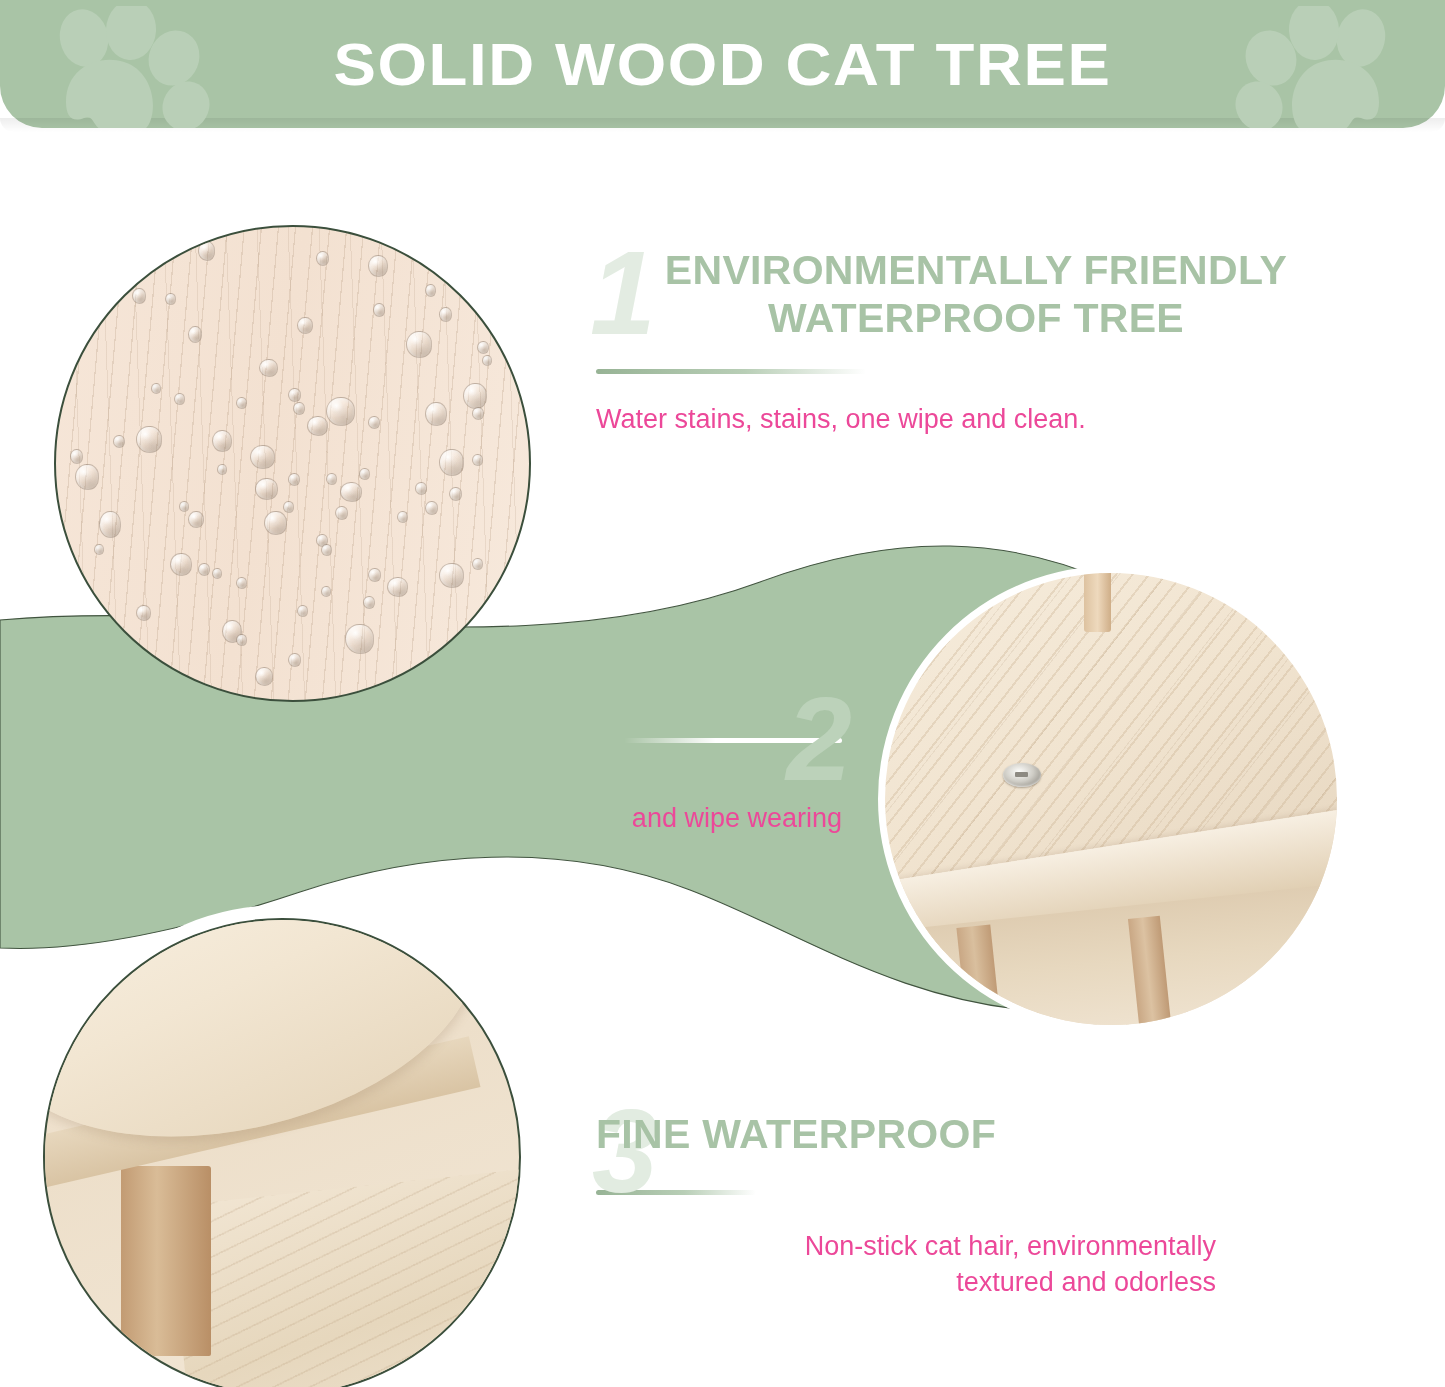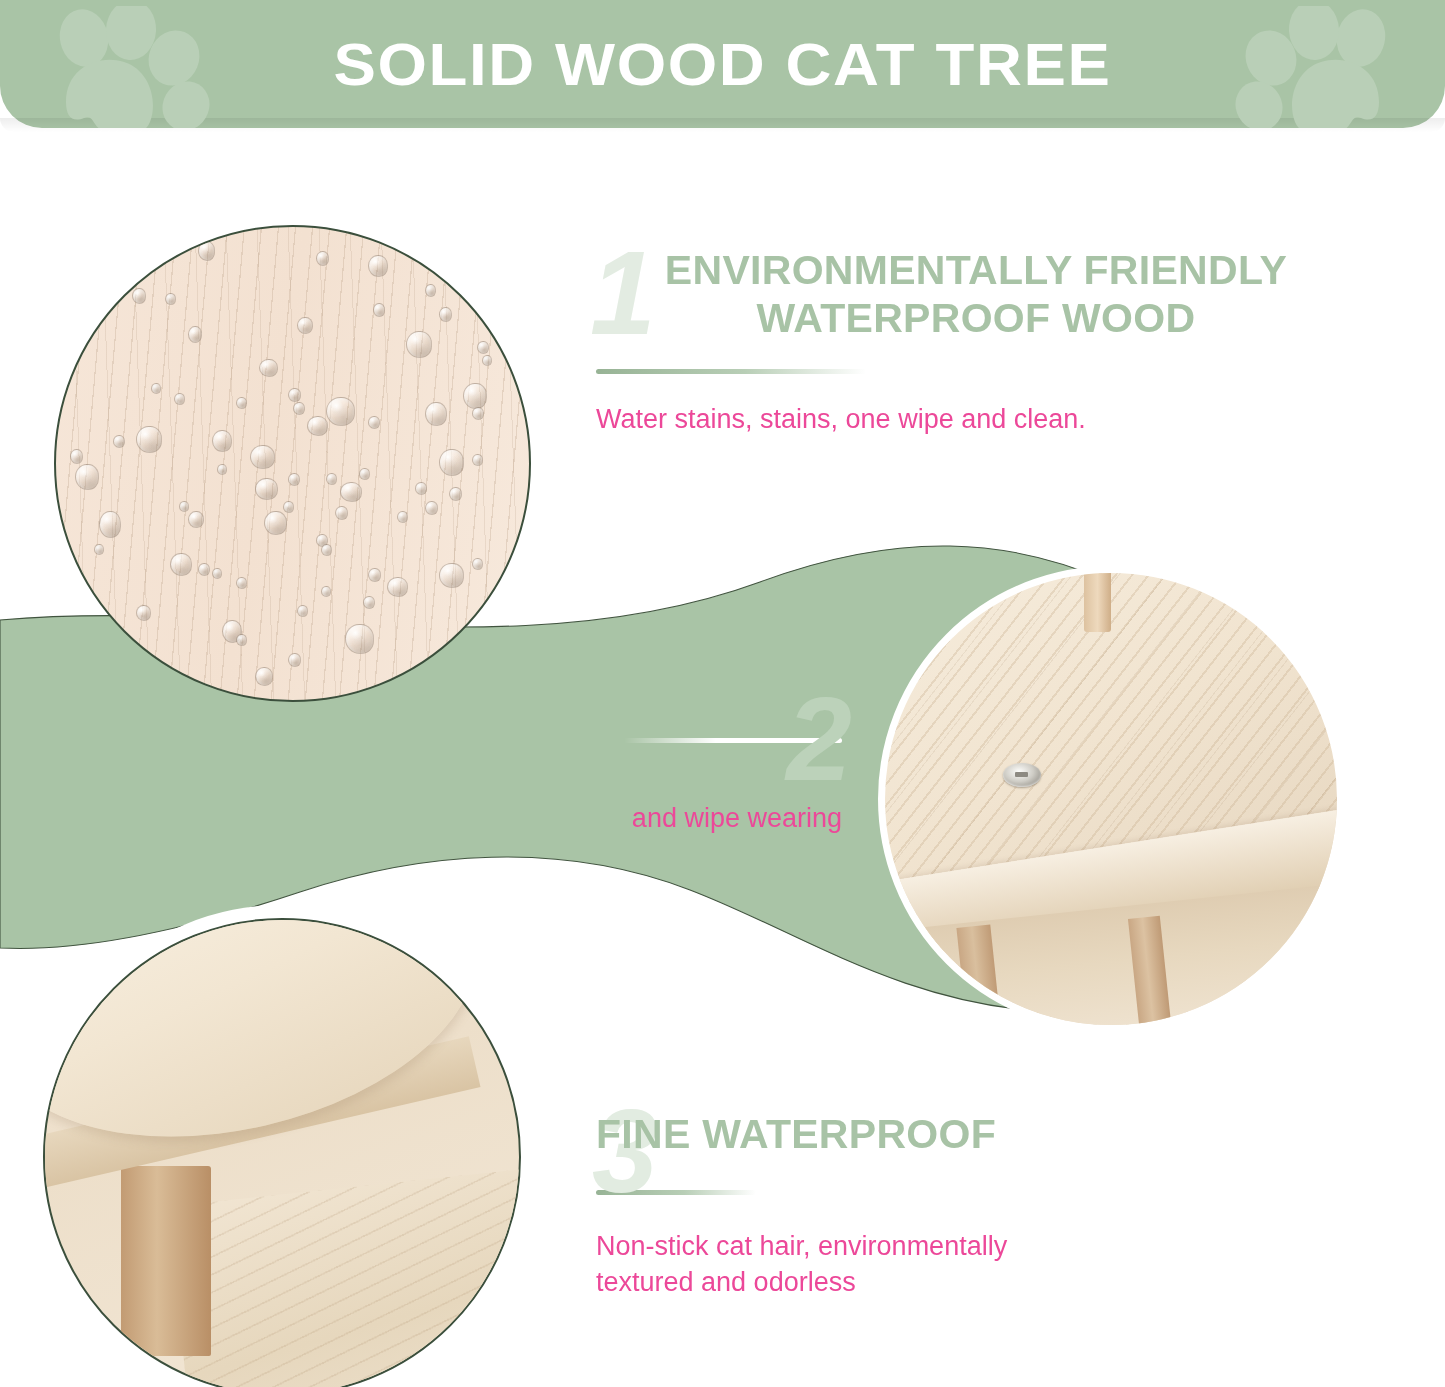--- a/index.html
+++ b/index.html
@@ -200,21 +200,21 @@
   #feature-2 p { margin-top:22px; }
 
   
   #feature-3 { left:596px; top:1110px; width:620px; }
   #feature-3 .num { left:-4px; top:-18px; color:#e2ece1; }
   #feature-3 h2 { color:#a8c3a6; }
   #feature-3 .divider {
     margin-top:32px; width:160px;
     background:linear-gradient(to right,#97b395 0%, #b8ceb6 55%, rgba(184,206,182,0) 100%);
   }
-  #feature-3 p { margin-top:34px; }
+  #feature-3 p { margin-top:34px;text-align:right; }
 </style>
 </head>
 <body>
 
 <div class="header">
   <div class="paw" style="left:46px; top:6px;">
     <svg width="170" height="124" viewBox="0 0 170 124">
       <g fill="#b9cfb7">
         <ellipse cx="38" cy="32" rx="24" ry="29" transform="rotate(-12 38 32)"></ellipse>
         <ellipse cx="85" cy="24" rx="25" ry="30" transform="rotate(4 85 24)"></ellipse>
@@ -339,21 +339,21 @@
   <div class="floor3"></div>
   <div class="leg3"></div>
   <div class="plat-side"></div>
   <div class="plat-top"></div>
 </div>
 
 <div class="feature" id="feature-1">
   <div class="num">1</div>
   <h2>
     <span>ENVIRONMENTALLY FRIENDLY</span><br>
-    <span>WATERPROOF WOOD</span>
+    <span>WATERPROOF TREE</span>
   </h2>
   <div class="divider"></div>
   <p>Water stains, stains, one wipe and clean.</p>
 </div>
 
 <div class="feature" id="feature-2">
   <div class="num">2</div>
   <div class="divider"></div>
   <p>
     <br>

